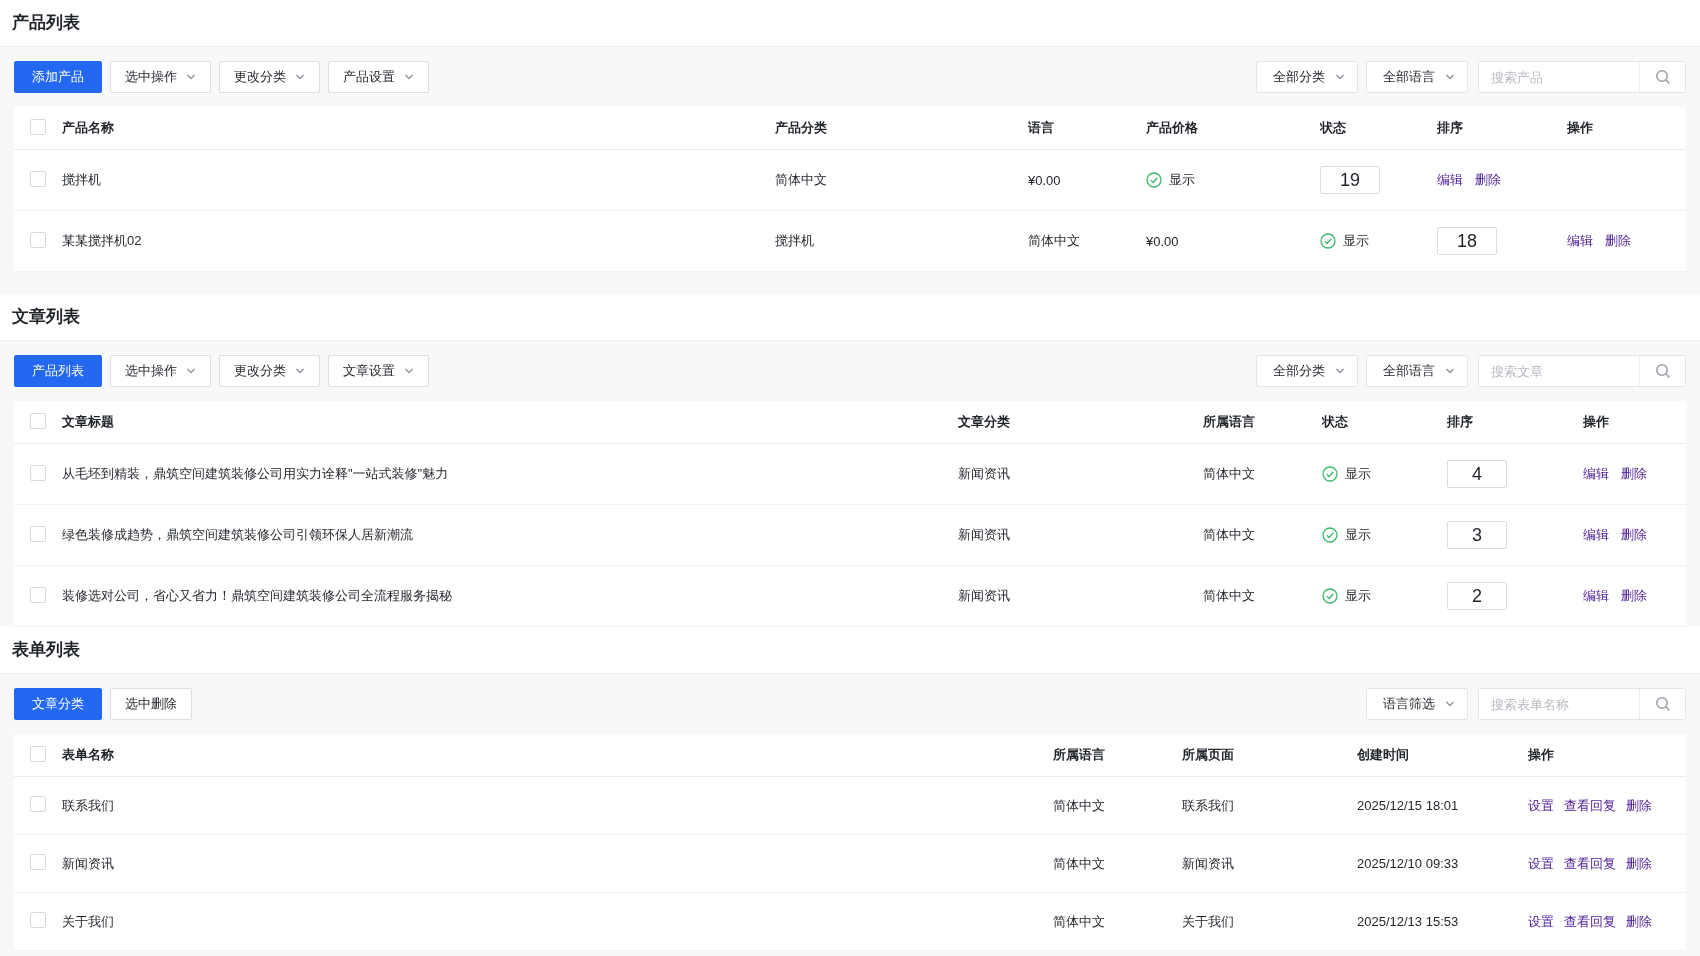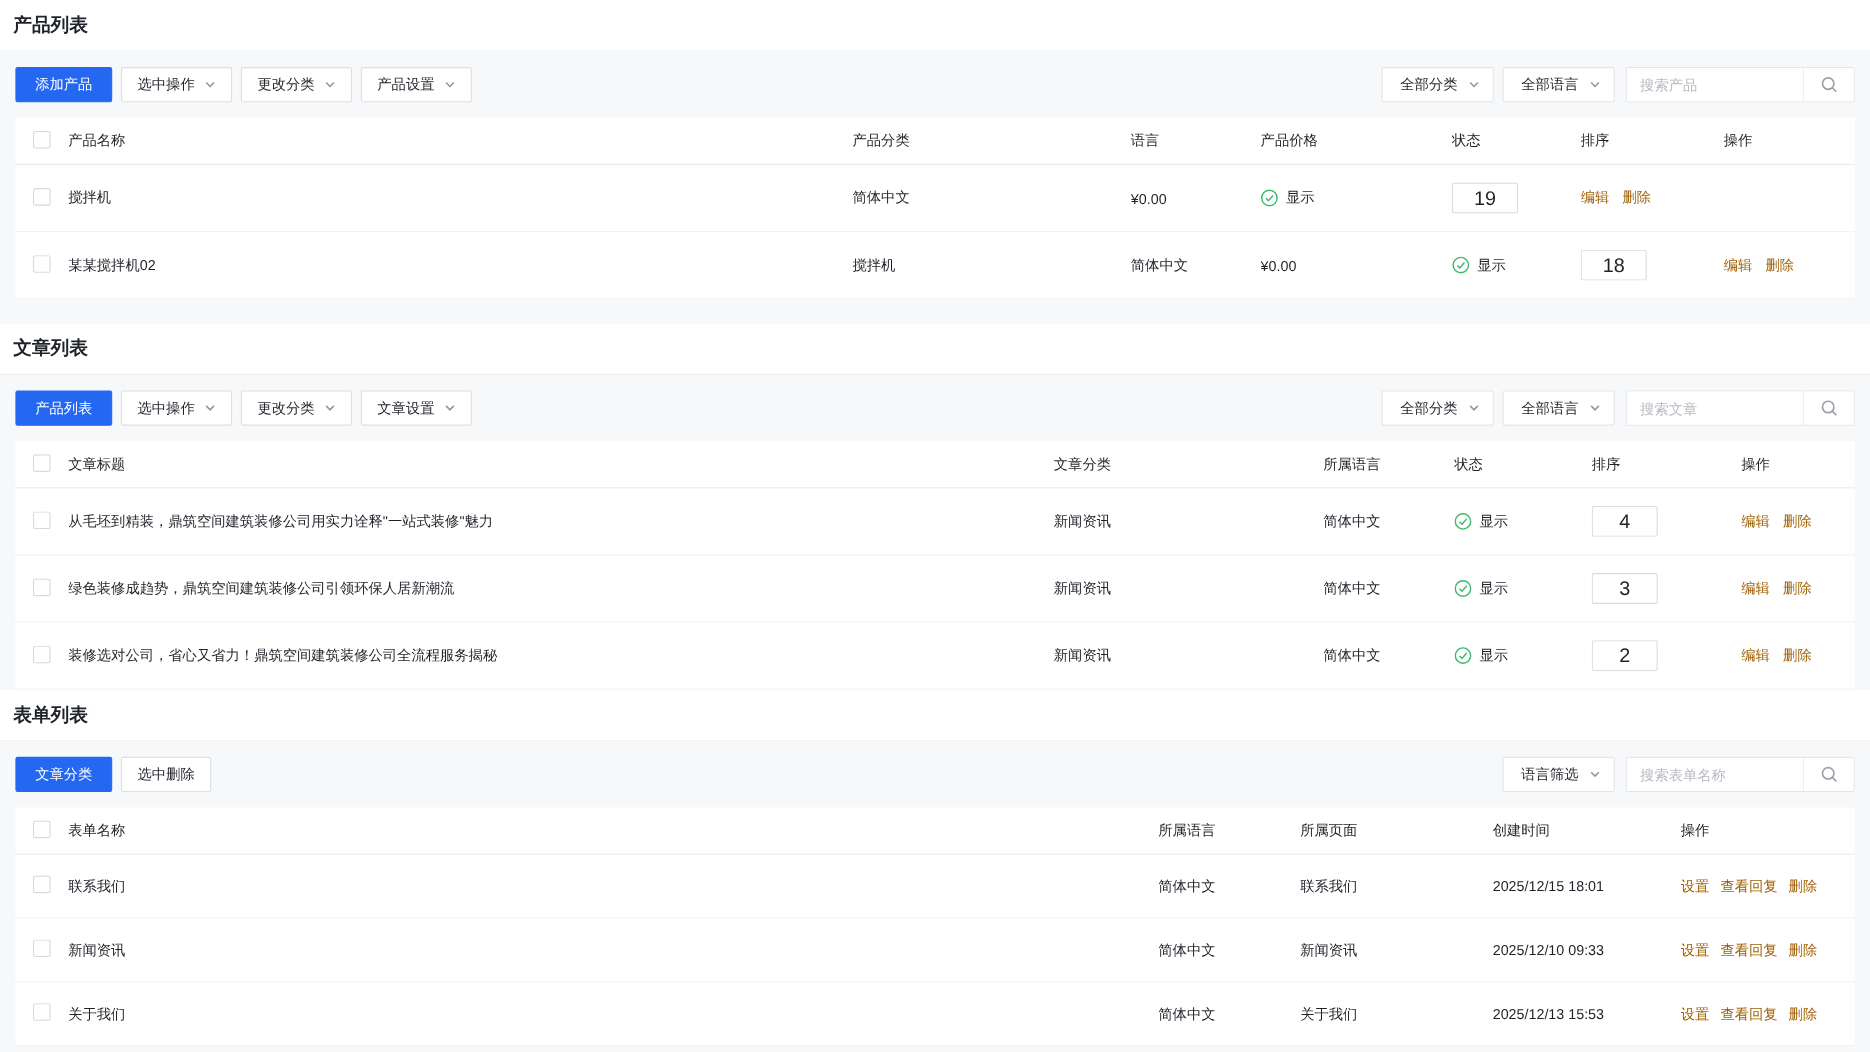--- a/index.html
+++ b/index.html
@@ -21,29 +21,29 @@
   .searchbox { display:inline-flex; height:32px; margin-left:10px; border:1px solid #e3e5e8; background:#fff; border-radius:2px; }
   .searchbox input { border:none; outline:none; width:160px; padding:0 12px; font-size:13px; color:#1f2329; font-family:inherit; }
   .searchbox input::placeholder { color:#b6bac1; }
   .search-btn { width:46px; display:flex; align-items:center; justify-content:center; border-left:1px solid #eceef0; cursor:pointer; background:#fff; }
 
   .table { background:#fff; }
   .trow { display:grid; align-items:center; }
   .grid-products { grid-template-columns:48px 713px 253px 118px 174px 117px 130px 1fr; }
   .grid-articles { grid-template-columns:48px 896px 245px 119px 125px 136px 1fr; }
   .grid-forms    { grid-template-columns:48px 991px 129px 175px 171px 1fr; }
-  .thead { height:43px; border-bottom:1px solid #e8eaed; font-size:13px; font-weight:400; }
+  .thead { height:43px; border-bottom:1px solid #e8eaed; font-size:13px; font-weight:700; }
   .tbody-row { height:61px; border-bottom:1px solid #f0f2f4; font-size:13px; }
   .tbody-row-sm { height:58px; }
   .cell { overflow:hidden; white-space:nowrap; text-overflow:ellipsis; padding-right:10px; }
   .checkbox { width:16px; height:16px; border:1px solid #d6d9dd; border-radius:2px; background:#fff; margin-left:16px; display:inline-block; cursor:pointer; }
   .status { display:flex; align-items:center; }
   .status svg { margin-right:7px; }
   .sort-input { width:60px; height:28px; border:1px solid #d9dce0; border-radius:2px; text-align:center; font-size:18px; color:#1f2329; outline:none; background:#fff; font-family:inherit; }
-  .ops a { color:#a16207; text-decoration:none; font-size:13px; margin-right:12px; cursor:pointer; }
+  .ops a { color:#4c1d95; text-decoration:none; font-size:13px; margin-right:12px; cursor:pointer; }
   .chev svg, .search-btn svg { display:block; }
 </style>
 </head>
 <body>
 
 <div>
   <div class="section-title-bar">
     <div class="section-title">产品列表</div>
   </div>
   <div class="section-body body-pad-bottom">

